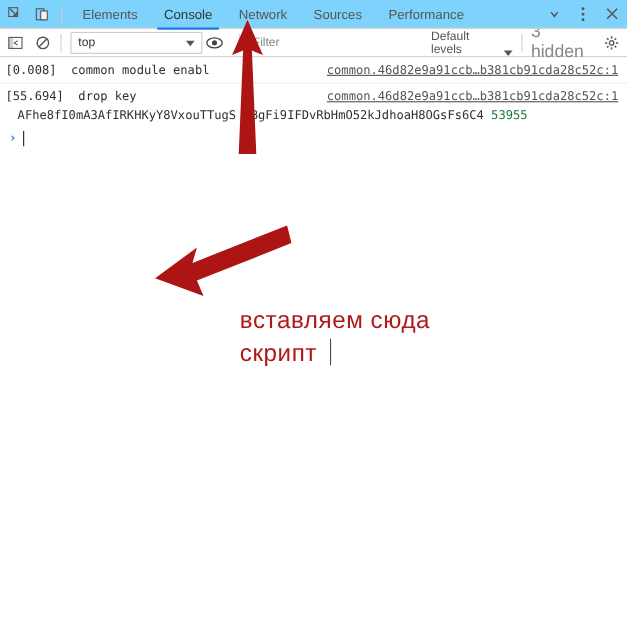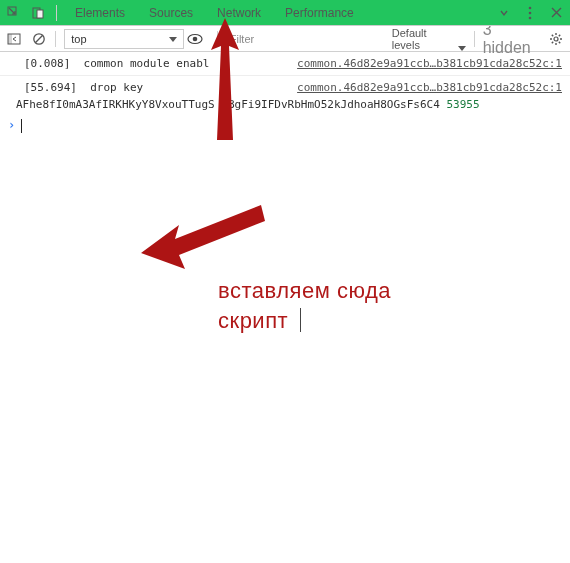--- a/index.html
+++ b/index.html
@@ -14,21 +14,21 @@
     position: relative;
     overflow: hidden;
   }
 
   
   .tabstrip {
     height: 26px;
     display: flex;
     align-items: center;
     border-bottom: 1px solid #ccc;
-    background: #22c55e;
+    background: #7dd3fc;
     padding: 0 4px;
     gap: 4px;
     position: relative;
   }
   .tabstrip .icon-btn {
     width: 20px; height: 20px;
     display: flex; align-items: center; justify-content: center;
     color: #555;
   }
   .tabstrip .tab {
@@ -123,21 +123,21 @@
   
   .console-body {
     font-family: Consolas, Menlo, monospace;
     font-size: 11px;
     line-height: 15px;
     padding: 4px 0 0 0;
   }
   .log-line {
     display: flex;
     align-items: flex-end;
-    padding: 0 8px 2px 24px;
+    padding: 0 8px 2px 5px;
     gap: 10px;
     color: #303030;
   }
   .log-line .msg { flex: 0 0 auto; white-space: pre; }
   .log-line .src {
     margin-left: auto;
     color: #545454;
     text-decoration: underline;
     white-space: nowrap;
   }
@@ -198,22 +198,23 @@
   </span>
   <span class="icon-btn">
     <svg width="14" height="14" viewBox="0 0 14 14">
         <rect x="2" y="2" width="7" height="10" stroke="#555" stroke-width="1" fill="none"></rect>
         <rect x="6" y="4" width="6" height="8" stroke="#555" stroke-width="1" fill="#f3f3f3"></rect>
       </svg>
   </span>
   <div style="width:1px;height:16px;background:#ccc;margin:0 4px"></div>
 
   <div class="tab">Elements</div>
+  <div class="tab active">Console</div>
+  <div class="tab">Network</div>
   <div class="tab">Sources</div>
-  <div class="tab">Network</div>
   <div class="tab">Performance</div>
 
   <div class="spacer"></div>
   <div class="right-icons">
     <span class="icon-btn">
       <svg width="12" height="12" viewBox="0 0 12 12">
           <path d="M3 4 L6 8 L9 4" stroke="#555" stroke-width="1.3" fill="none"></path>
         </svg>
     </span>
     <span class="icon-btn">

